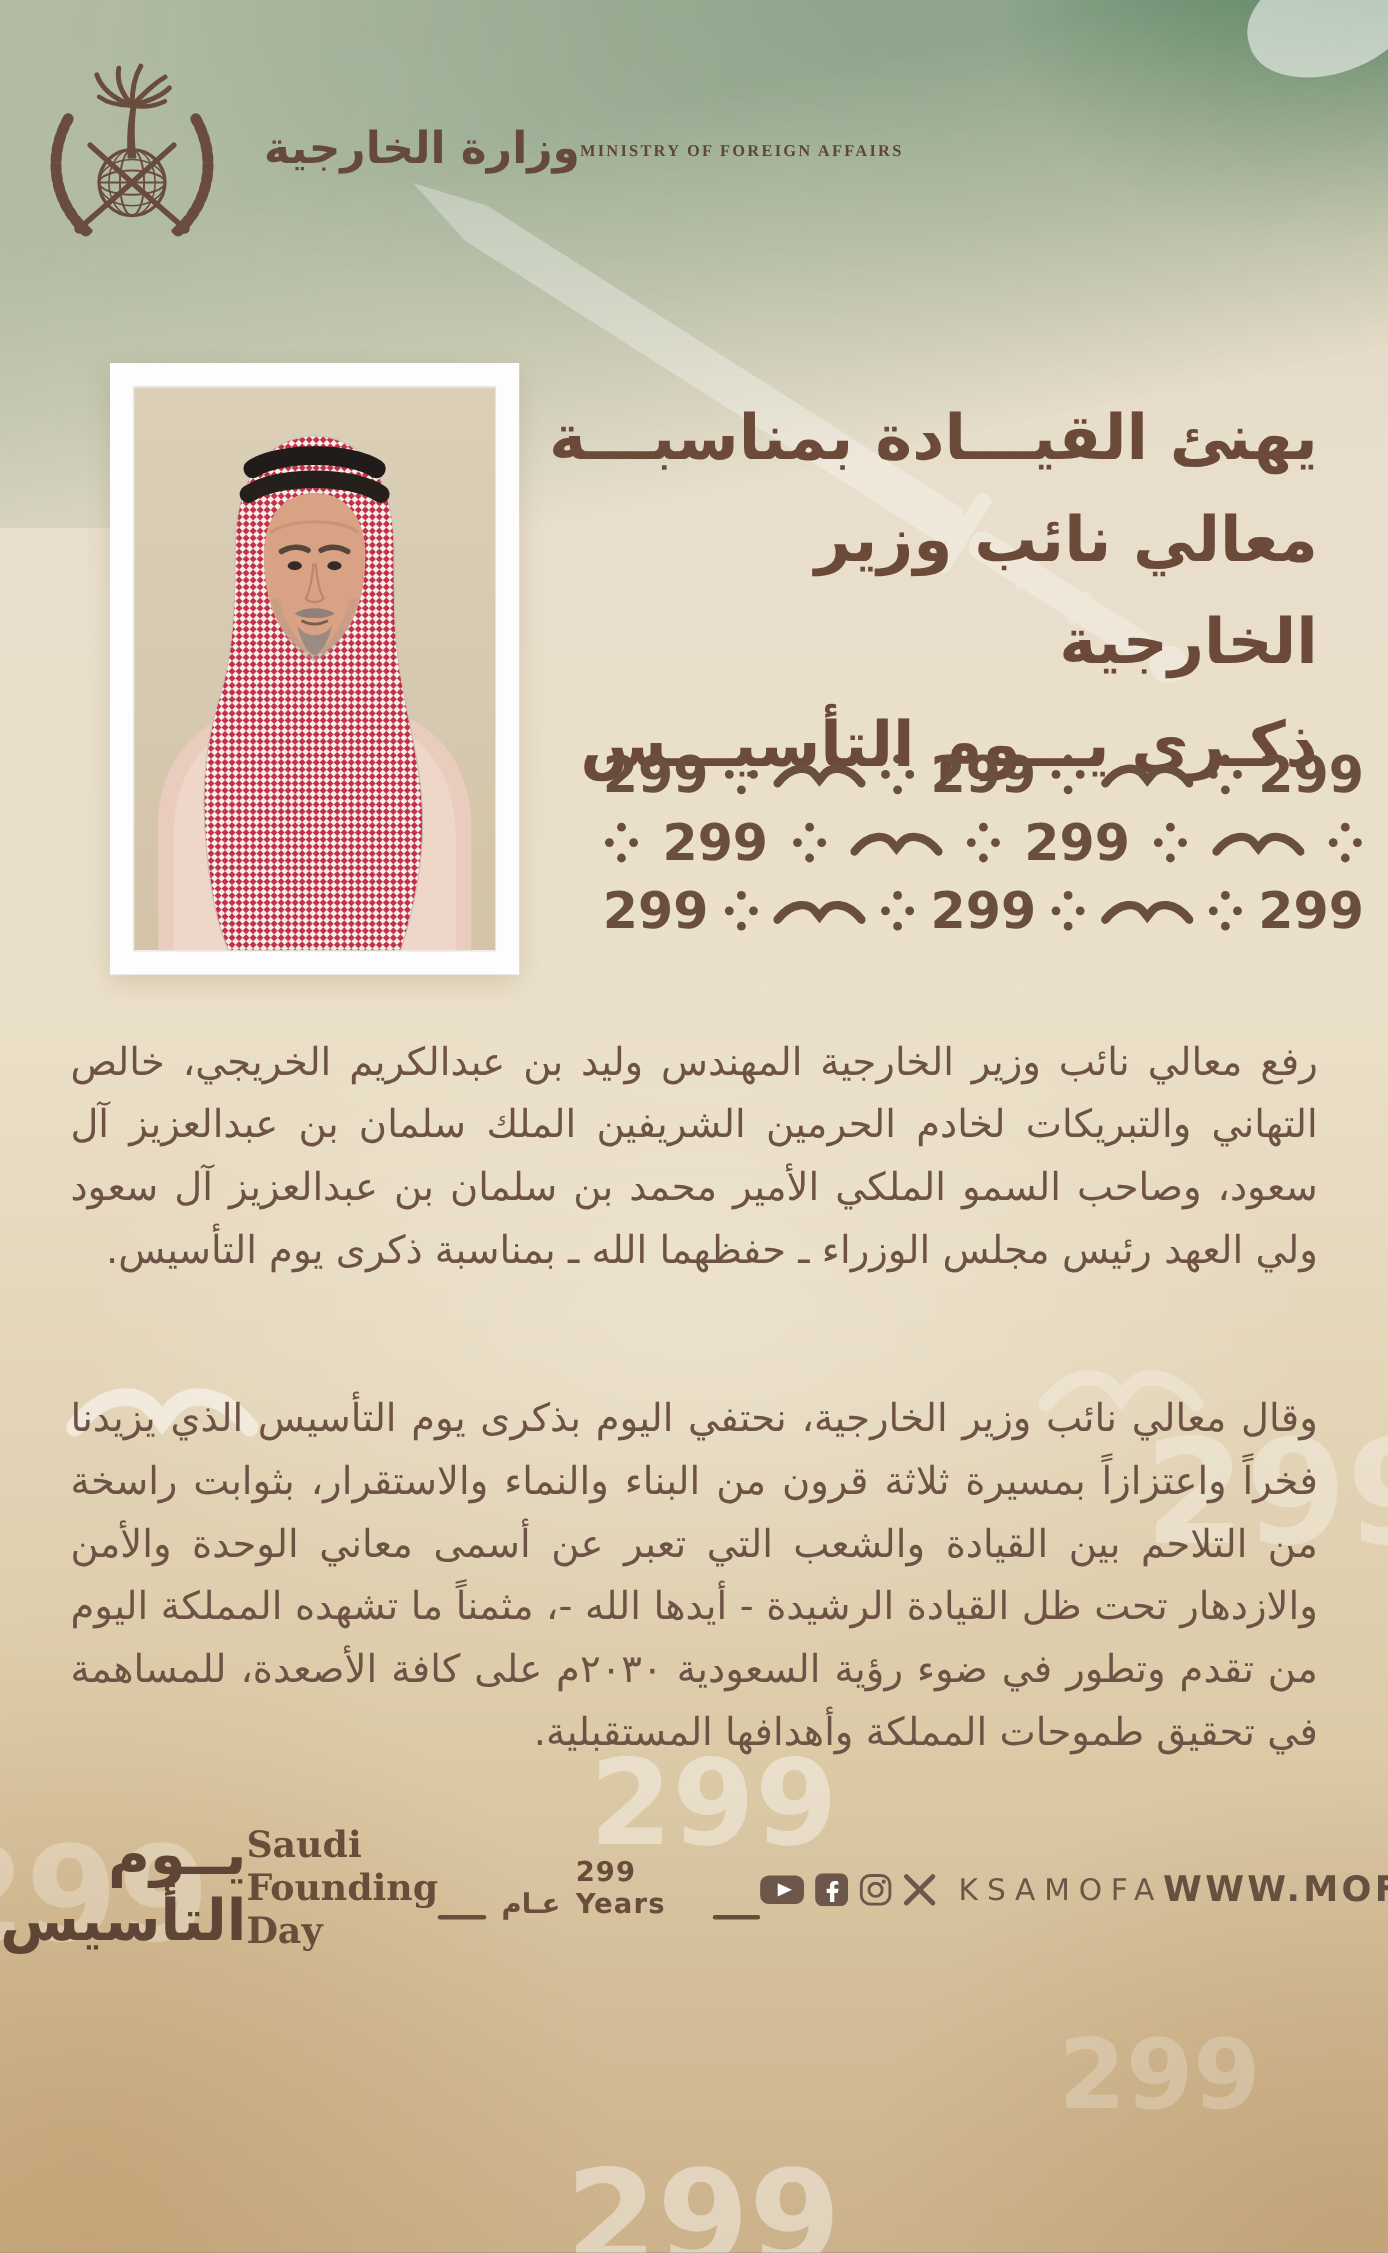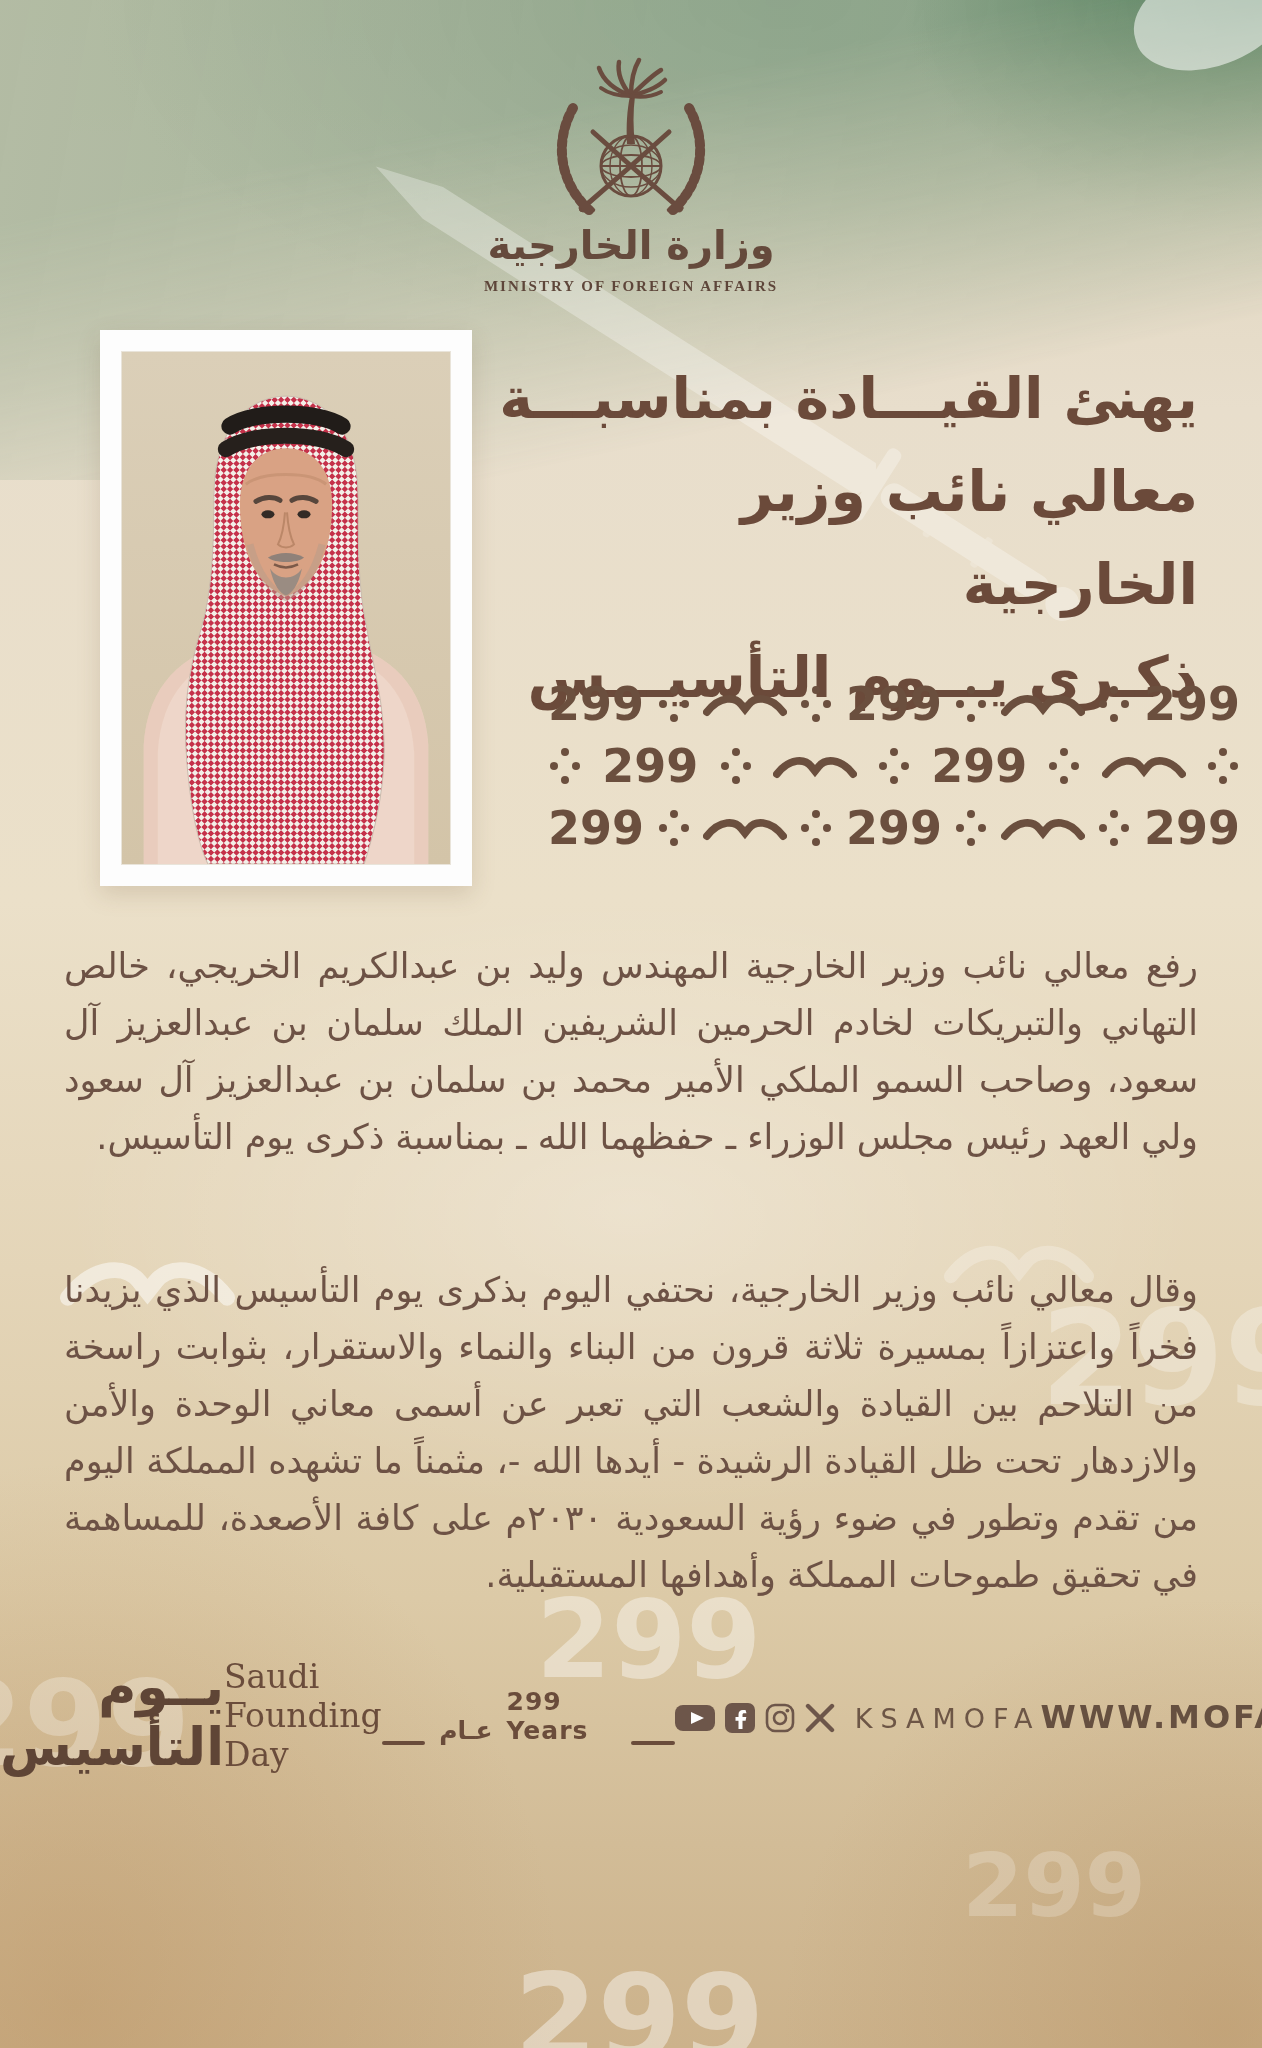--- a/index.html
+++ b/index.html
@@ -27,21 +27,21 @@
     transform-origin:0 0;transform:rotate(32.5deg);opacity:.30;}
   .wave-wm{position:absolute;z-index:1;}
   .wm-num{position:absolute;z-index:1;font-weight:700;line-height:1;color:#fff;}
   .w1{top:1586px;left:536px;font-size:108px;opacity:.40;}
   .w2{top:1958px;left:514px;font-size:120px;opacity:.42;}
   .w3{top:1292px;right:-54px;font-size:132px;opacity:.30;}
   .w4{top:1664px;left:-60px;font-size:120px;opacity:.27;}
   .w5{top:1842px;right:116px;font-size:88px;opacity:.22;}
 
   
-  .mofa-header{position:absolute;top:48px;left:0;right:0;z-index:2;display:flex;flex-direction:column;align-items:center;}
+  .mofa-header{position:absolute;top:48px;left:0;right:0;z-index:2;display:flex;flex-direction:row;align-items:center;}
   .mofa-emblem{width:240px;height:170px;}
   .mofa-cal{font-size:40px;font-weight:700;color:#654a3c;margin-top:4px;letter-spacing:1px;}
   .mofa-en{font-family:"Liberation Serif","DejaVu Serif",serif;font-size:15px;font-weight:700;
     letter-spacing:2px;color:#5e463a;margin-top:10px;}
 
   
   .photo-frame{position:absolute;left:100px;top:330px;width:372px;height:556px;z-index:2;
     background:#fdfdfd;box-sizing:border-box;padding:22px;box-shadow:0 8px 22px rgba(110,82,56,.18);}
   .photo-inner{width:100%;height:100%;display:block;outline:1px solid #e9e4da;}
 
@@ -59,21 +59,21 @@
   
   .body-par{position:absolute;left:64px;right:64px;z-index:2;margin:0;direction:rtl;
     text-align:justify;text-align-last:right;font-size:35px;line-height:57px;color:#6d5245;}
   .p1{top:938px;}
   .p2{top:1262px;}
 
   
   .fd-footer{position:absolute;top:1645px;left:0;right:0;z-index:2;display:flex;flex-direction:row;align-items:center;}
   .fd-emblem{width:120px;height:120px;}
   .fd-cal{font-size:52px;font-weight:700;color:#5f4536;margin-top:12px;direction:rtl;}
-  .fd-en{font-family:"DejaVu Serif","Liberation Serif",serif;font-size:33px;font-weight:400;color:#6a4c3b;margin-top:8px;}
+  .fd-en{font-family:"DejaVu Serif","Liberation Serif",serif;font-size:33px;font-weight:700;color:#6a4c3b;margin-top:8px;}
   .fd-years{display:flex;align-items:flex-end;gap:14px;margin-top:10px;color:#6a4c3b;font-size:25px;font-weight:700;}
   .fd-years .txt{letter-spacing:1px;}
   .dash{display:inline-block;width:58px;height:4px;background:#6a4c3b;border-radius:2px;}
   .social-row{display:flex;align-items:center;gap:10px;margin-top:14px;}
   .social-row svg{height:30px;display:block;}
   .social-handle{font-size:27px;letter-spacing:8px;color:#6d5646;margin-left:10px;font-weight:400;}
   .website{font-size:32px;letter-spacing:3px;color:#665040;font-weight:700;margin-top:12px;}
 </style>
 </head>
 <body>

